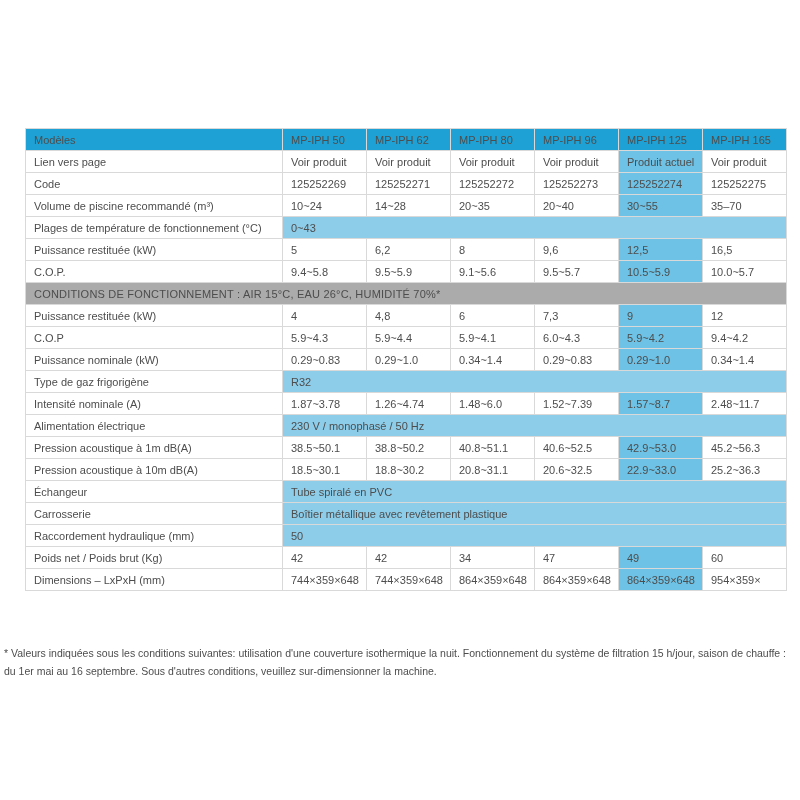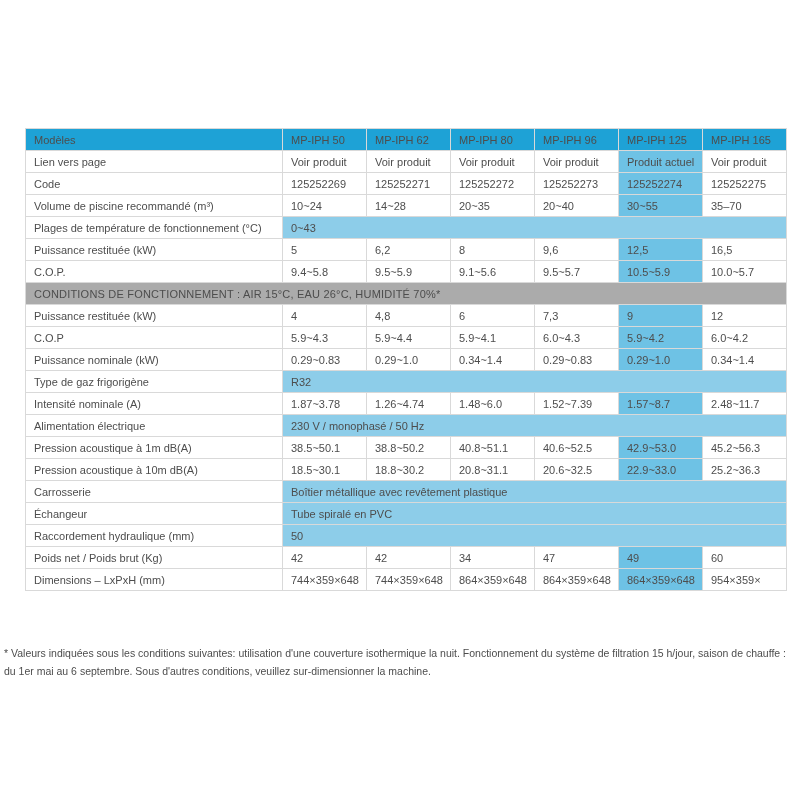--- a/index.html
+++ b/index.html
@@ -140,21 +140,21 @@
           <td class="c-hi">9</td>
           <td class="c-val">12</td>
         </tr>
         <tr>
           <td class="c-label">C.O.P</td>
           <td class="c-val">5.9~4.3</td>
           <td class="c-val">5.9~4.4</td>
           <td class="c-val">5.9~4.1</td>
           <td class="c-val">6.0~4.3</td>
           <td class="c-hi">5.9~4.2</td>
-          <td class="c-val">6.0~4.2</td>
+          <td class="c-val">9.4~4.2</td>
         </tr>
         <tr>
           <td class="c-label">Puissance nominale (kW)</td>
           <td class="c-val">0.29~0.83</td>
           <td class="c-val">0.29~1.0</td>
           <td class="c-val">0.34~1.4</td>
           <td class="c-val">0.29~0.83</td>
           <td class="c-hi">0.29~1.0</td>
           <td class="c-val">0.34~1.4</td>
         </tr>
@@ -187,26 +187,26 @@
         <tr>
           <td class="c-label">Pression acoustique à 10m dB(A)</td>
           <td class="c-val">18.5~30.1</td>
           <td class="c-val">18.8~30.2</td>
           <td class="c-val">20.8~31.1</td>
           <td class="c-val">20.6~32.5</td>
           <td class="c-hi">22.9~33.0</td>
           <td class="c-val">25.2~36.3</td>
         </tr>
         <tr>
+          <td class="c-label">Échangeur</td>
+          <td colspan="6" class="c-span">Tube spiralé en PVC</td>
+        </tr>
+        <tr>
           <td class="c-label">Carrosserie</td>
           <td colspan="6" class="c-span">Boîtier métallique avec revêtement plastique</td>
-        </tr>
-        <tr>
-          <td class="c-label">Échangeur</td>
-          <td colspan="6" class="c-span">Tube spiralé en PVC</td>
         </tr>
         <tr>
           <td class="c-label">Raccordement hydraulique (mm)</td>
           <td colspan="6" class="c-span">50</td>
         </tr>
         <tr>
           <td class="c-label">Poids net / Poids brut (Kg)</td>
           <td class="c-val">42</td>
           <td class="c-val">42</td>
           <td class="c-val">34</td>
@@ -219,15 +219,15 @@
           <td class="c-val">744×359×648</td>
           <td class="c-val">744×359×648</td>
           <td class="c-val">864×359×648</td>
           <td class="c-val">864×359×648</td>
           <td class="c-hi">864×359×648</td>
           <td class="c-val">954×359×</td>
         </tr>
       </tbody>
   </table>
 
-  <div class="footnote">* Valeurs indiquées sous les conditions suivantes: utilisation d'une couverture isothermique la nuit. Fonctionnement du système de filtration 15 h/jour, saison de chauffe : du 1er mai au 6 septembre. Sous d'autres conditions, veuillez sur-dimensionner la machine.</div>
+  <div class="footnote">* Valeurs indiquées sous les conditions suivantes: utilisation d'une couverture isothermique la nuit. Fonctionnement du système de filtration 15 h/jour, saison de chauffe : du 1er mai au 16 septembre. Sous d'autres conditions, veuillez sur-dimensionner la machine.</div>
 
 </div>
 
 </body></html>

